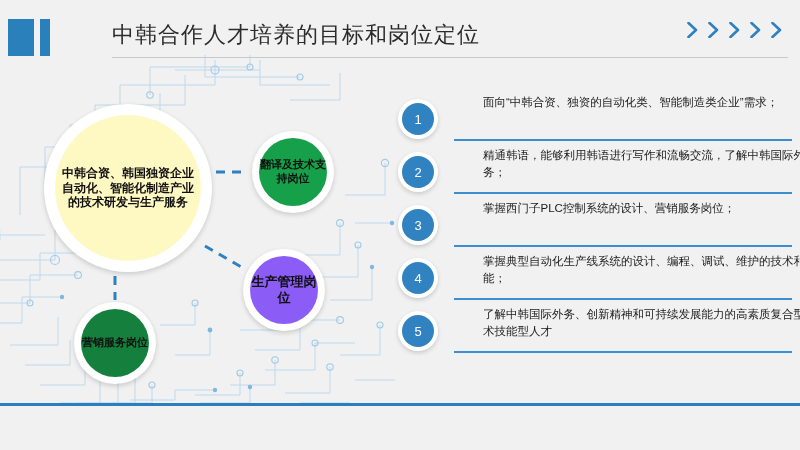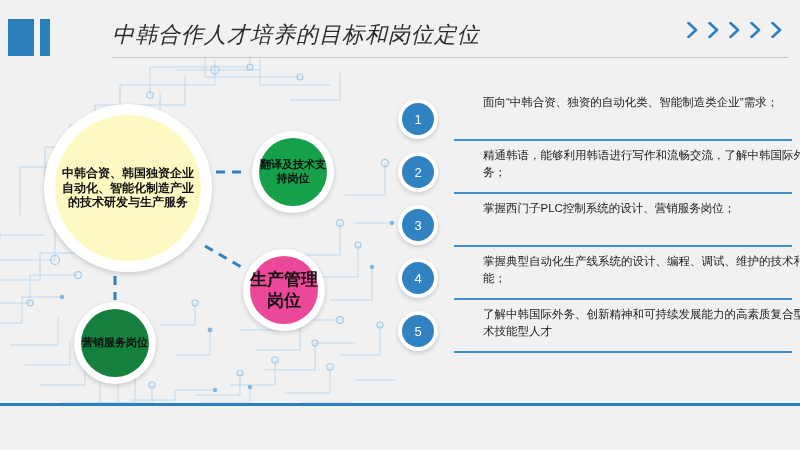--- a/index.html
+++ b/index.html
@@ -47,21 +47,20 @@
     width: 10px; height: 37px;
     background: #2980ba;
   }
   .title {
     position: absolute;
     left: 112px; top: 20px;
     font-size: 22px;
     color: #2b2b2b;
     letter-spacing: 1px;
     white-space: nowrap;
-    font-style: italic;
   }
   .title-rule {
     position: absolute;
     left: 112px; top: 57px;
     width: 676px; height: 1px;
     background: #c8c8c8;
   }
   .chevrons {
     position: absolute;
     right: 18px; top: 22px;
@@ -114,22 +113,22 @@
     background: #16a04a;
     font-size: 11px;
   }
 
   .node-cyan {
     left: 243px; top: 249px;
     width: 82px; height: 82px;
   }
   .node-cyan .node-inner {
     width: 68px; height: 68px;
-    background: #ec4899;
-    font-size: 17px;
+    background: #8b5cf6;
+    font-size: 13px;
   }
 
   .node-orange {
     left: 74px; top: 302px;
     width: 82px; height: 82px;
   }
   .node-orange .node-inner {
     width: 68px; height: 68px;
     background: #15803d;
     font-size: 11px;

